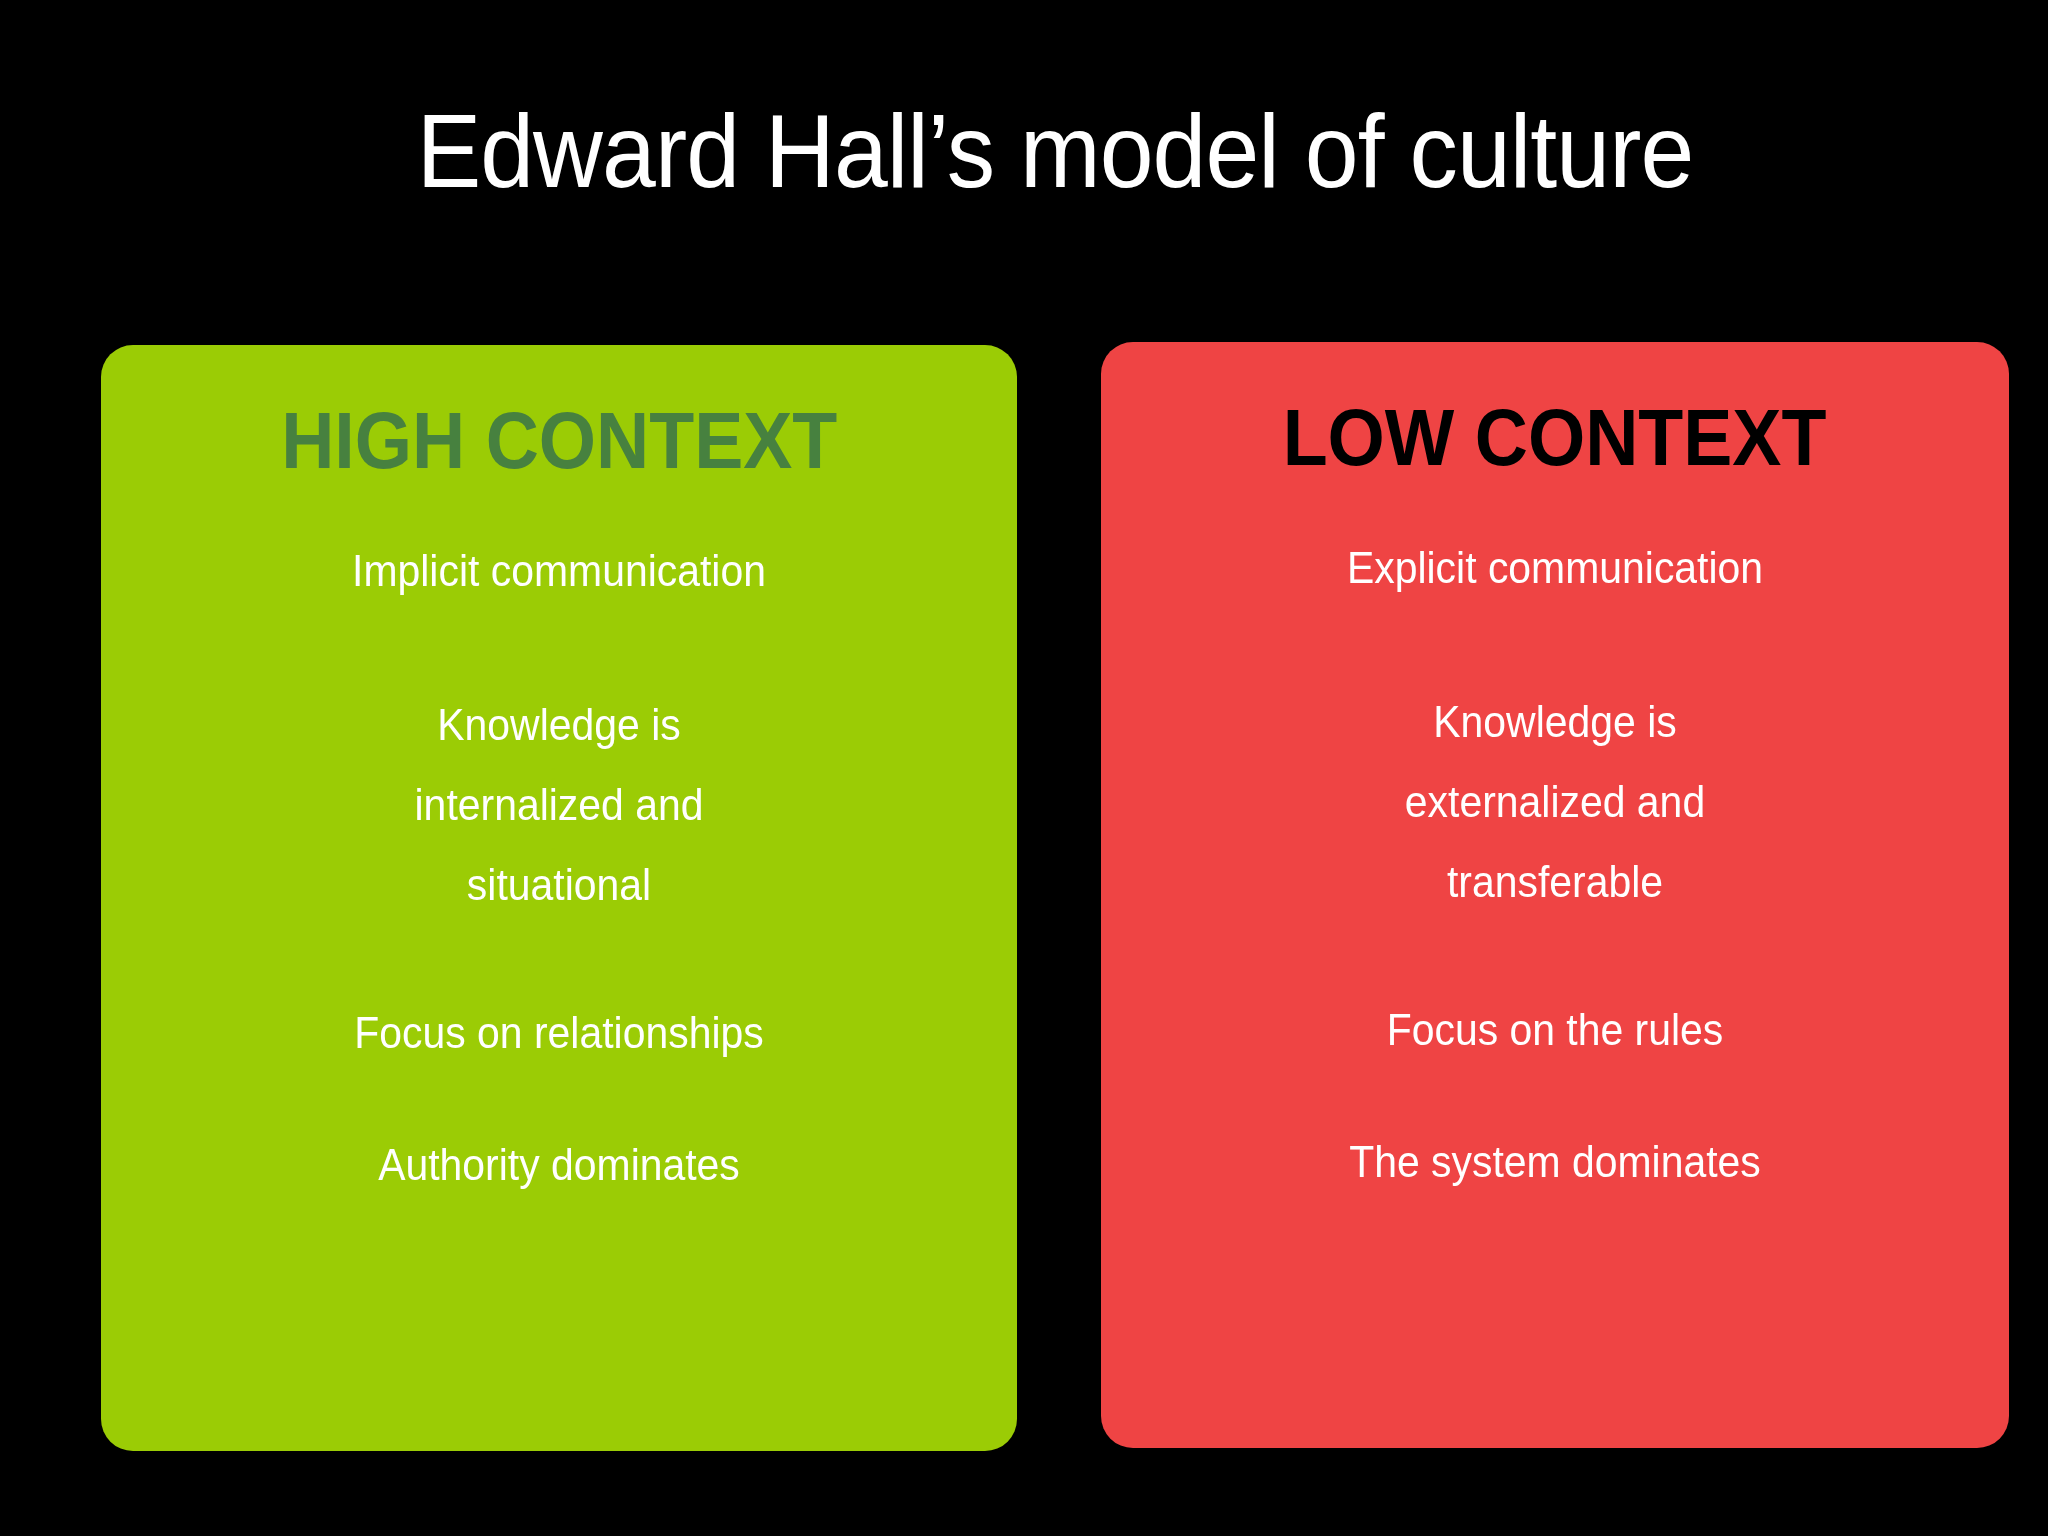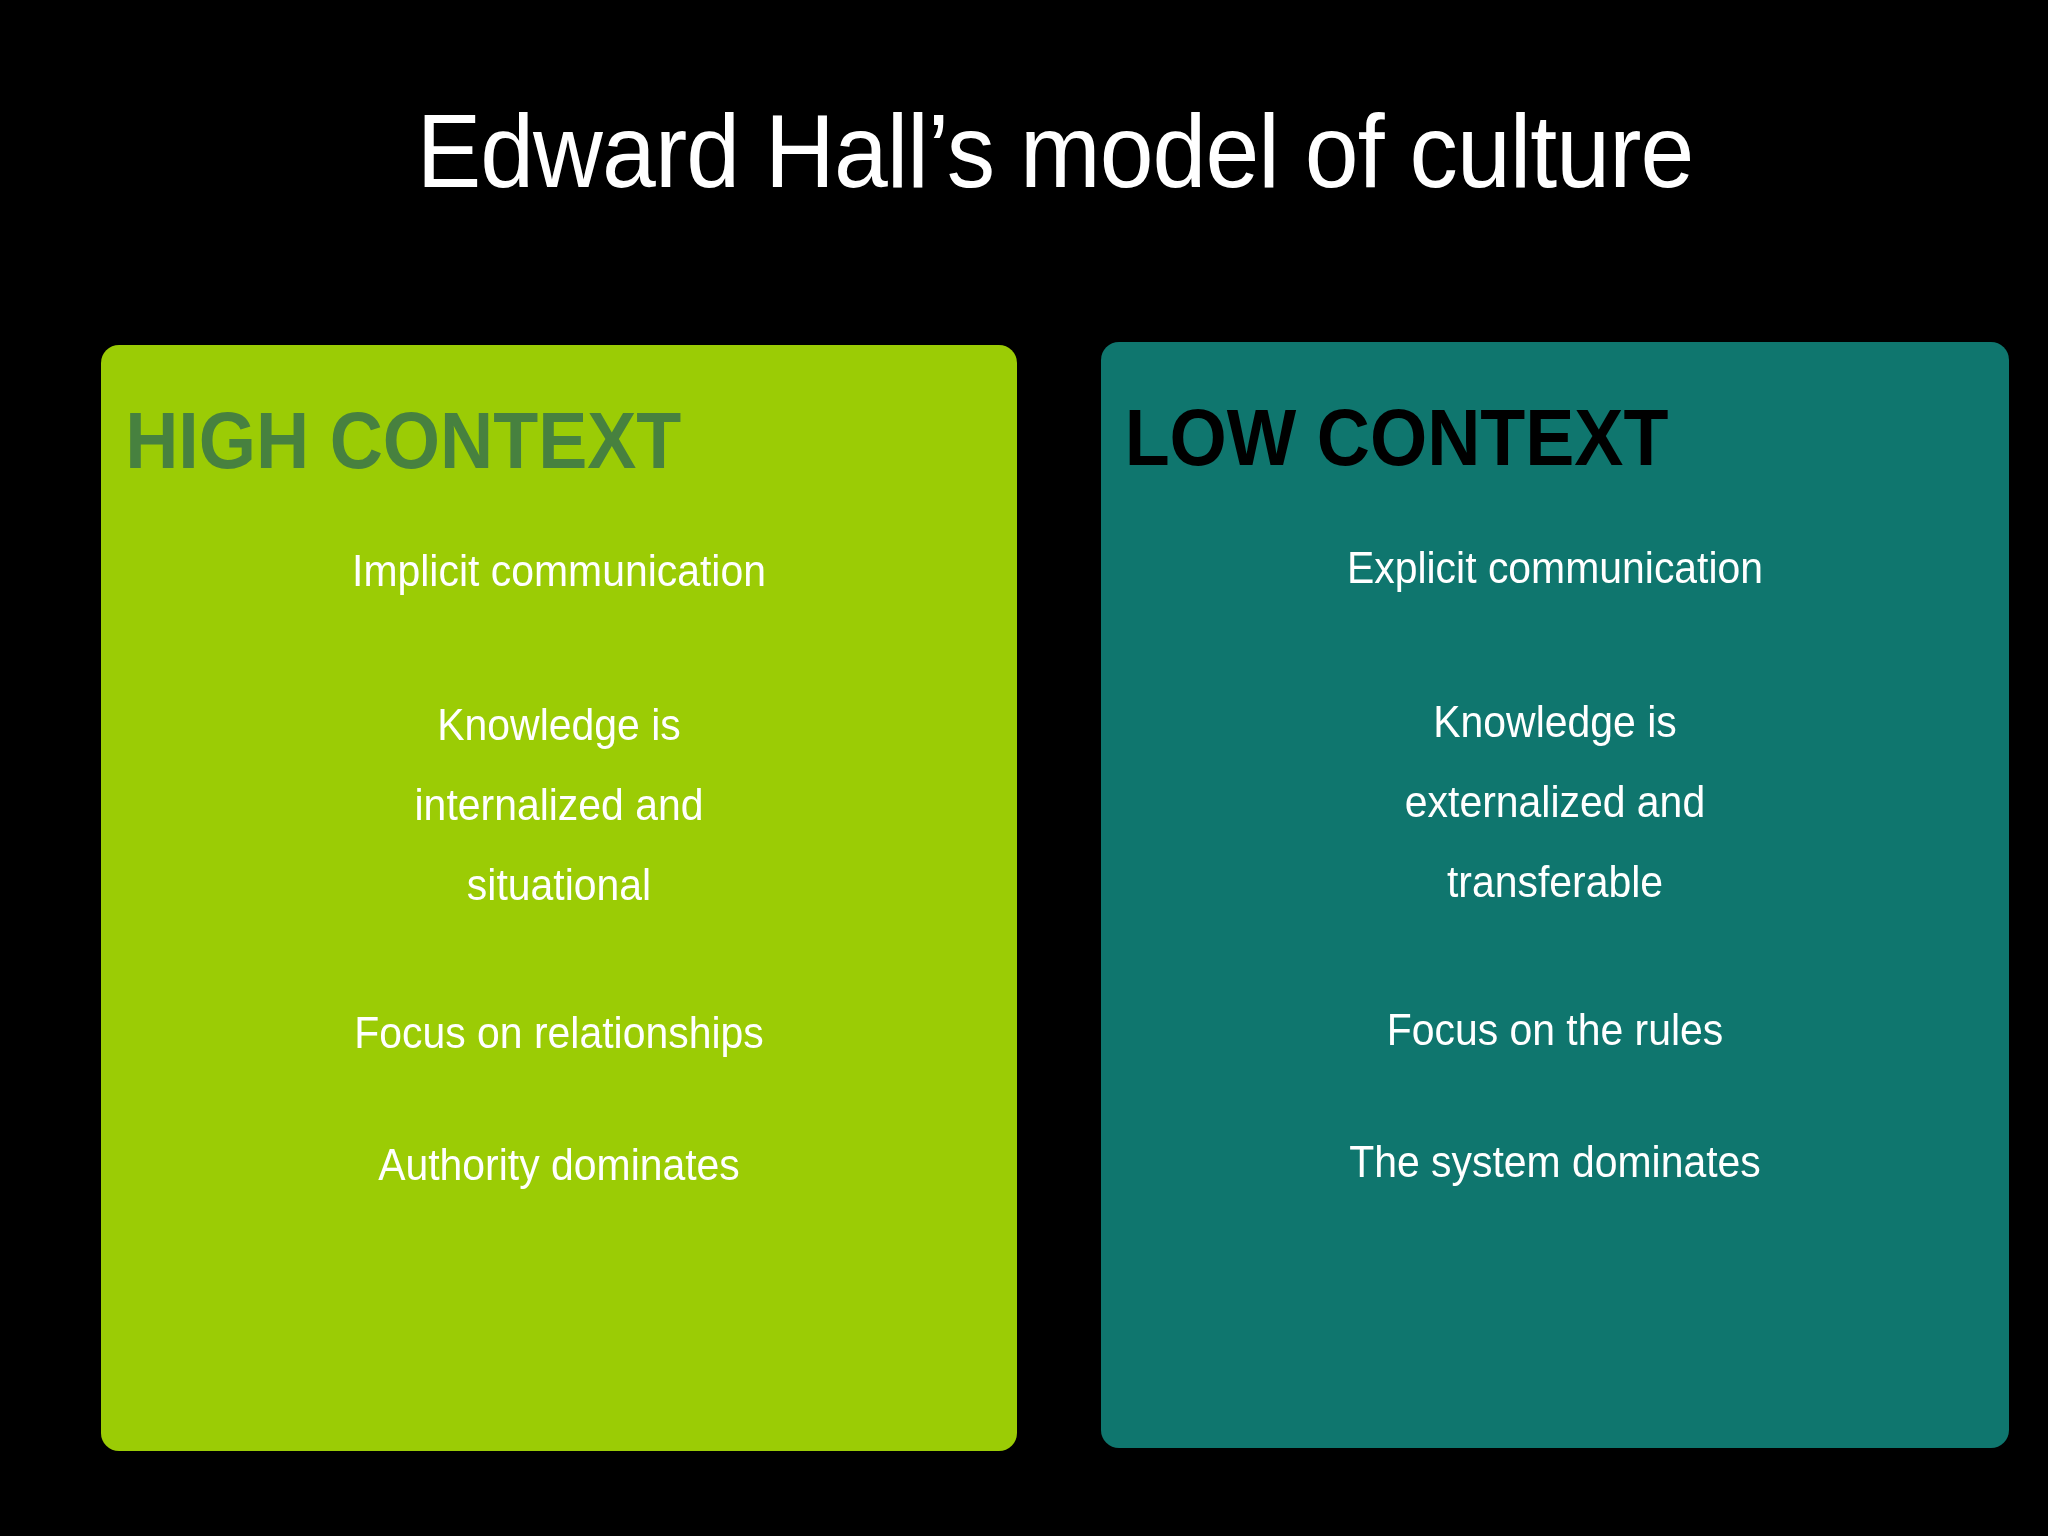--- a/index.html
+++ b/index.html
@@ -35,40 +35,40 @@
     font-weight: 400;
     letter-spacing: -1px;
     transform: scaleX(0.93);
     transform-origin: 50% 50%;
     white-space: nowrap;
   }
 
   
   .panel {
     position: absolute;
-    border-radius: 18px;
+    border-radius: 32px;
     box-sizing: border-box;
     display: flex;
     flex-direction: column;
-    align-items: flex-start;
+    align-items: center;
     overflow: hidden;
   }
   #panel-high {
     left: 70px;
     top: 345px;
     width: 916px;
     height: 1106px;
     background: #9BCC05;
   }
   #panel-low {
     left: 1070px;
     top: 342px;
     width: 908px;
     height: 1106px;
-    background: #0f766e;
+    background: #ef4444;
   }
 
   .panel-header {
     margin-top: 54px;
     font-size: 80px;
     line-height: 84px;
     font-weight: 700;
     letter-spacing: 0px;
     white-space: nowrap;
     transform: scaleX(0.92);

